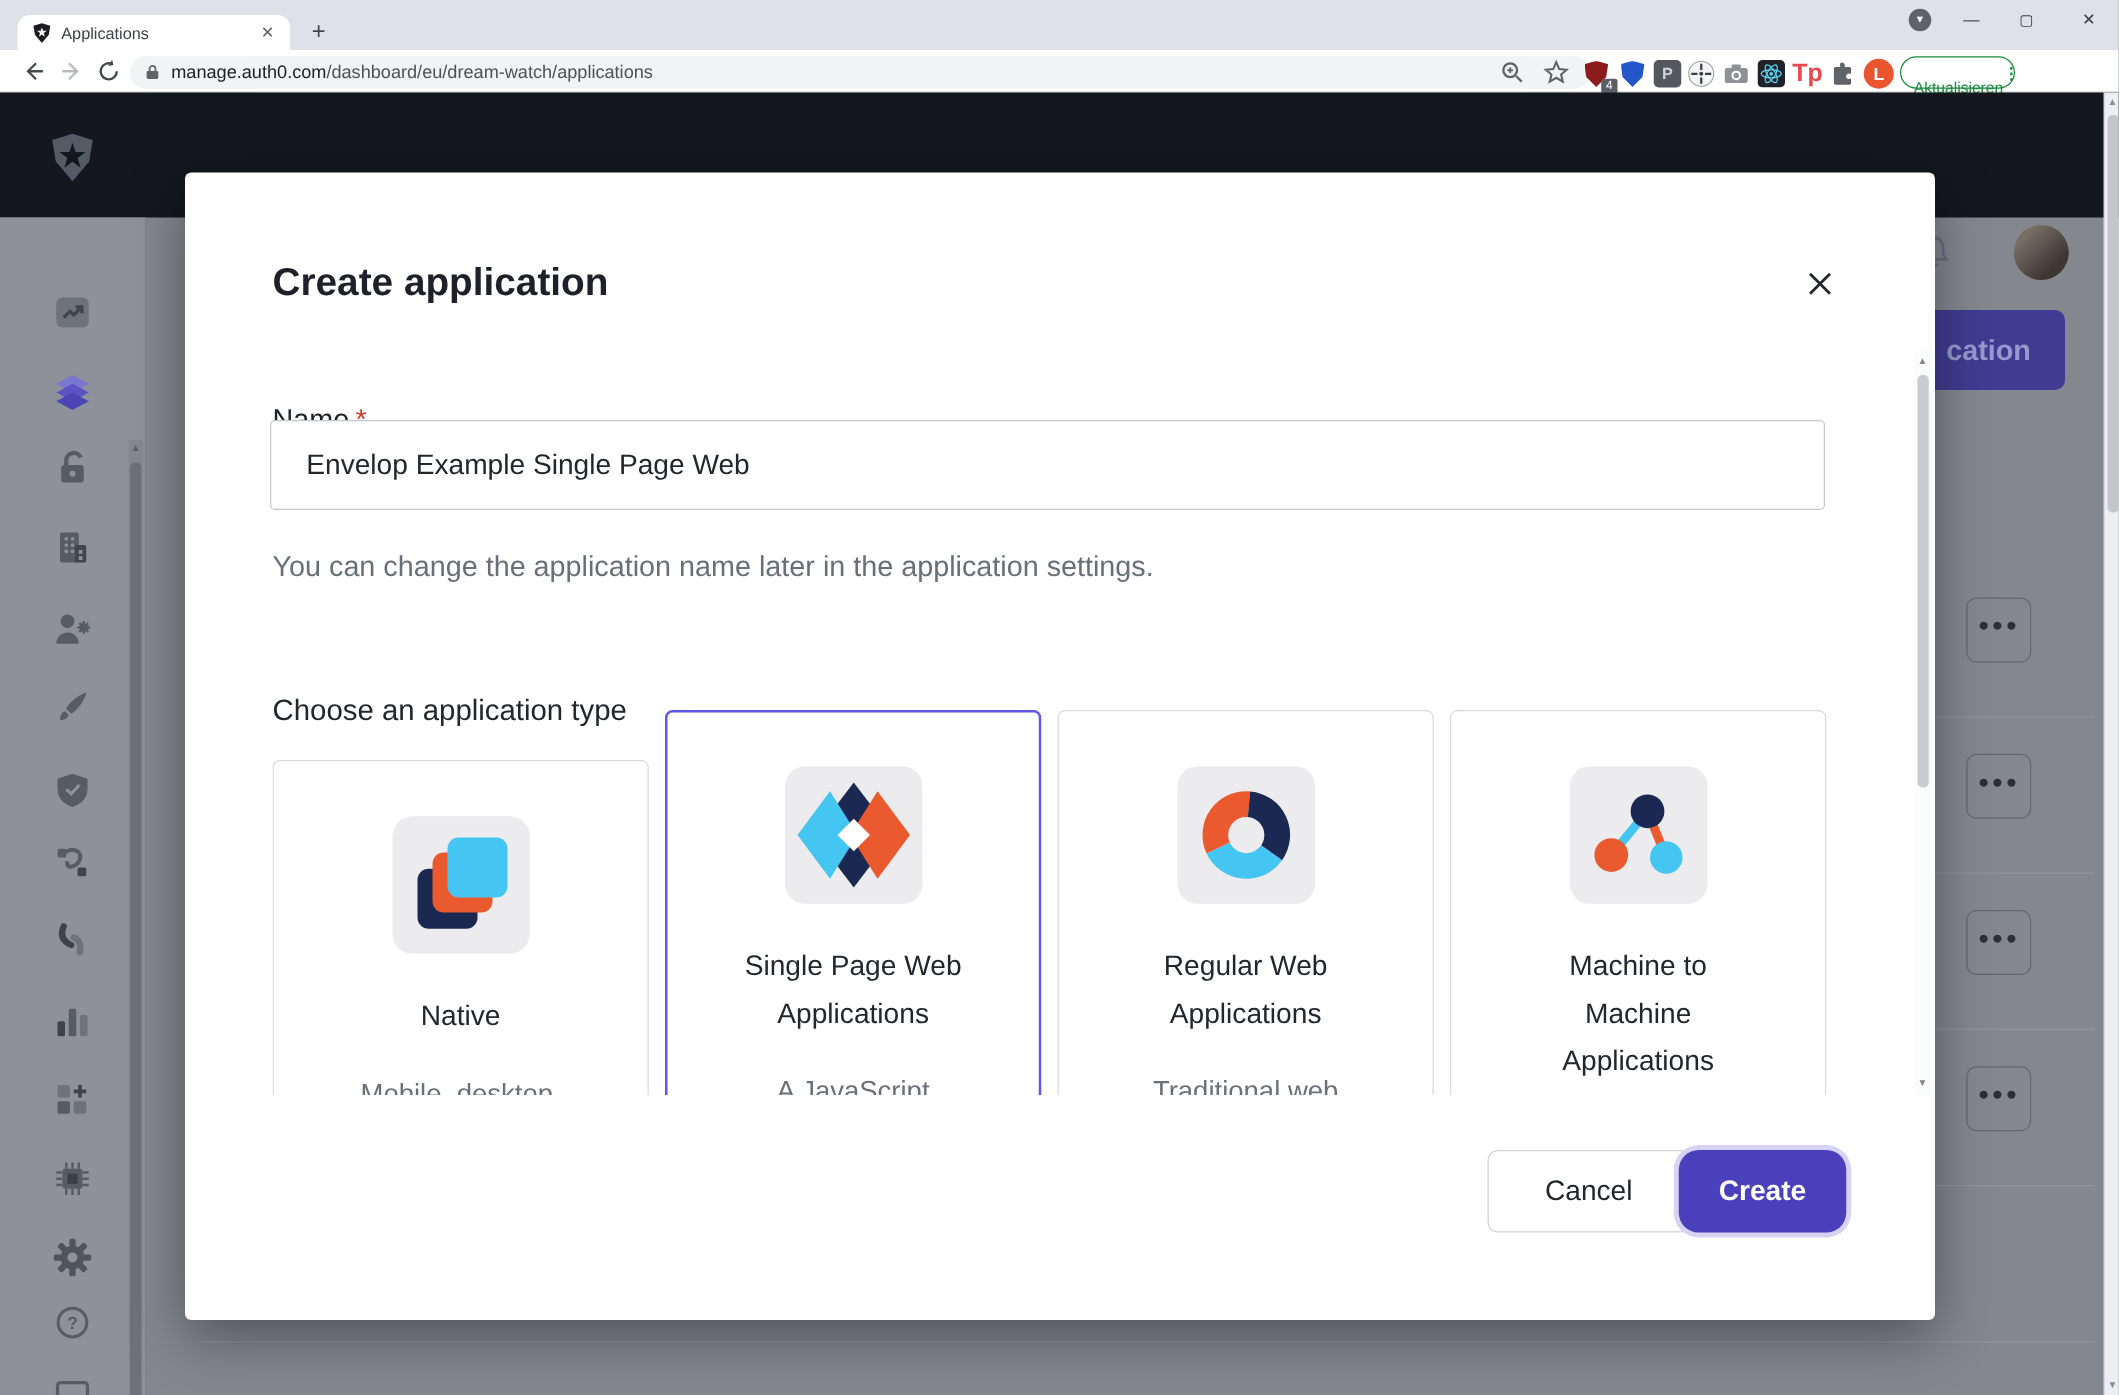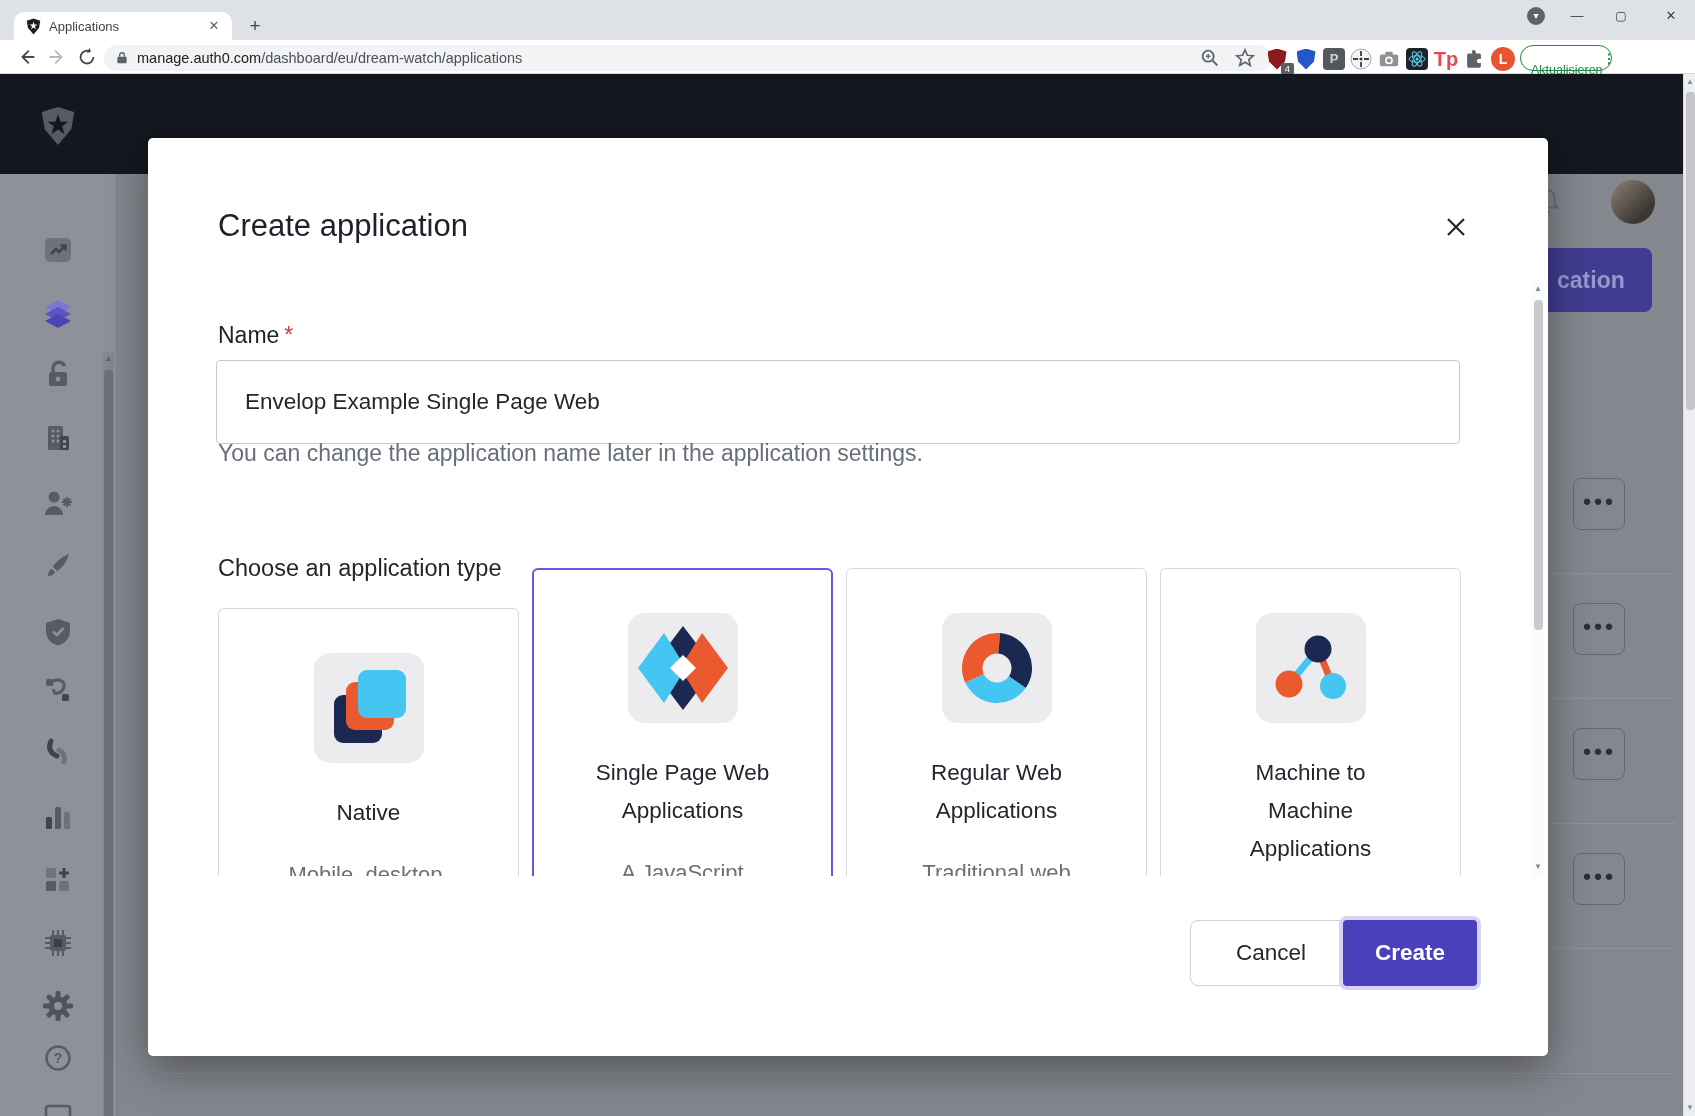--- a/index.html
+++ b/index.html
@@ -42,36 +42,36 @@
   .cation-btn { position:absolute; left:1500px; top:248px; width:152px; height:64px; background:#403c92; border-radius:8px; color:#9599cd; font-size:23px; font-weight:600; display:flex; align-items:center; padding-left:57px; }
   .row-divider { position:absolute; height:1px; background:#90939a; }
   .dots-btn { position:absolute; left:1573px; width:52px; height:52px; border:1.5px solid #64676e; border-radius:8px; display:flex; align-items:center; justify-content:center; }
   .dots-btn span { color:#2c2f36; font-size:15px; letter-spacing:2px; line-height:10px; margin-top:-6px; }
   .page-scrollbar { position:absolute; left:1683px; top:74px; width:12px; height:1042px; background:#eceef0; border-left:1px solid #d8dadd; }
   .pg-thumb { position:absolute; left:1.5px; top:18px; width:9px; height:318px; background:#c3c5c9; border-radius:4px; }
   .pg-arrow { position:absolute; left:0; width:12px; text-align:center; font-size:8px; color:#8a8d92; }
 
   
   .modal { position:absolute; left:148px; top:138px; width:1400px; height:918px; background:#ffffff; border-radius:5px; box-shadow:0 14px 44px rgba(0,0,0,.38); }
-  .m-title { position:absolute; left:70px; top:70px; font-size:31px; font-weight:400; color:#1e212a; }
+  .m-title { position:absolute; left:70px; top:70px; font-size:31px; font-weight:700; color:#1e212a; }
   .m-close { position:absolute; left:1288px; top:69px; width:40px; height:40px; display:flex; align-items:center; justify-content:center; cursor:pointer; }
   .m-name-row { position:absolute; left:70px; top:164px; font-size:23px; color:#1e212a;margin-top:20px; }
   .m-req { color:#d13b30; margin-left:5px; }
-  .m-input { position:absolute; left:68px; top:222px; width:1244px; height:84px; border:1px solid #c6c8cc; border-radius:4px; font-size:22.5px; color:#23262c; padding-left:28px; font-family:"Liberation Sans",sans-serif; outline:none; background:#fff; }
+  .m-input { position:absolute; left:68px; top:198px; width:1244px; height:72px; border:1px solid #c6c8cc; border-radius:4px; font-size:22.5px; color:#23262c; padding-left:28px; font-family:"Liberation Sans",sans-serif; outline:none; background:#fff; }
   .m-helper { position:absolute; left:70px; top:302px; font-size:23px; color:#696f79; }
   .m-choose { position:absolute; left:70px; top:382px; font-size:23.5px; color:#23262c;margin-top:35px; }
   .cards-clip { position:absolute; left:70px; top:428px; width:1244px; height:310px; overflow:hidden; }
   .card { position:absolute; top:2px; width:301px; height:430px; background:#fff; border:1px solid #d7d9dc; border-radius:6px; display:flex; flex-direction:column; align-items:center; cursor:pointer; }
   .card.selected { border:2px solid #5f58e8; }
   .icon-box { margin-top:44px; width:110px; height:110px; background:#ececee; border-radius:16px; display:flex; align-items:center; justify-content:center; }
   .card.selected .icon-box { margin-top:43px; }
   .card-title { margin-top:31px; font-size:22.5px; line-height:38px; color:#23262e; text-align:center; white-space:pre-line; }
   .card-desc { margin-top:25px; font-size:22px; line-height:35px; color:#6b7078; text-align:center; white-space:pre-line; }
   .m-cancel { position:absolute; left:1042px; top:782px; width:162px; height:66px; background:#fff; border:1px solid #cfd1d5; border-radius:8px; font-size:22.5px; color:#23262c; display:flex; align-items:center; justify-content:center; cursor:pointer; }
-  .m-create { position:absolute; left:1195px; top:782px; width:134px; height:66px; background:#4a40bc; border:none; border-radius:4px; font-size:22.5px; font-weight:600; color:#ffffff; display:flex; align-items:center; justify-content:center; box-shadow:0 0 0 4px #d7d3f5; cursor:pointer; }
+  .m-create { position:absolute; left:1195px; top:782px; width:134px; height:66px; background:#4a40bc; border:none; border-radius:16px; font-size:22.5px; font-weight:600; color:#ffffff; display:flex; align-items:center; justify-content:center; box-shadow:0 0 0 4px #d7d3f5; cursor:pointer; }
   .m-scrollbar { position:absolute; left:1384px; top:142px; width:12px; height:596px; background:#fafbfc; }
   .m-thumb { position:absolute; left:1.5px; top:20px; width:9px; height:330px; background:#c9cbcf; border-radius:4px; }
   .m-arrow { position:absolute; left:0; width:12px; text-align:center; font-size:8px; color:#84878c; }
 </style>
 </head>
 <body>
 
 <div class="screen">
 
   <div class="tabbar">

